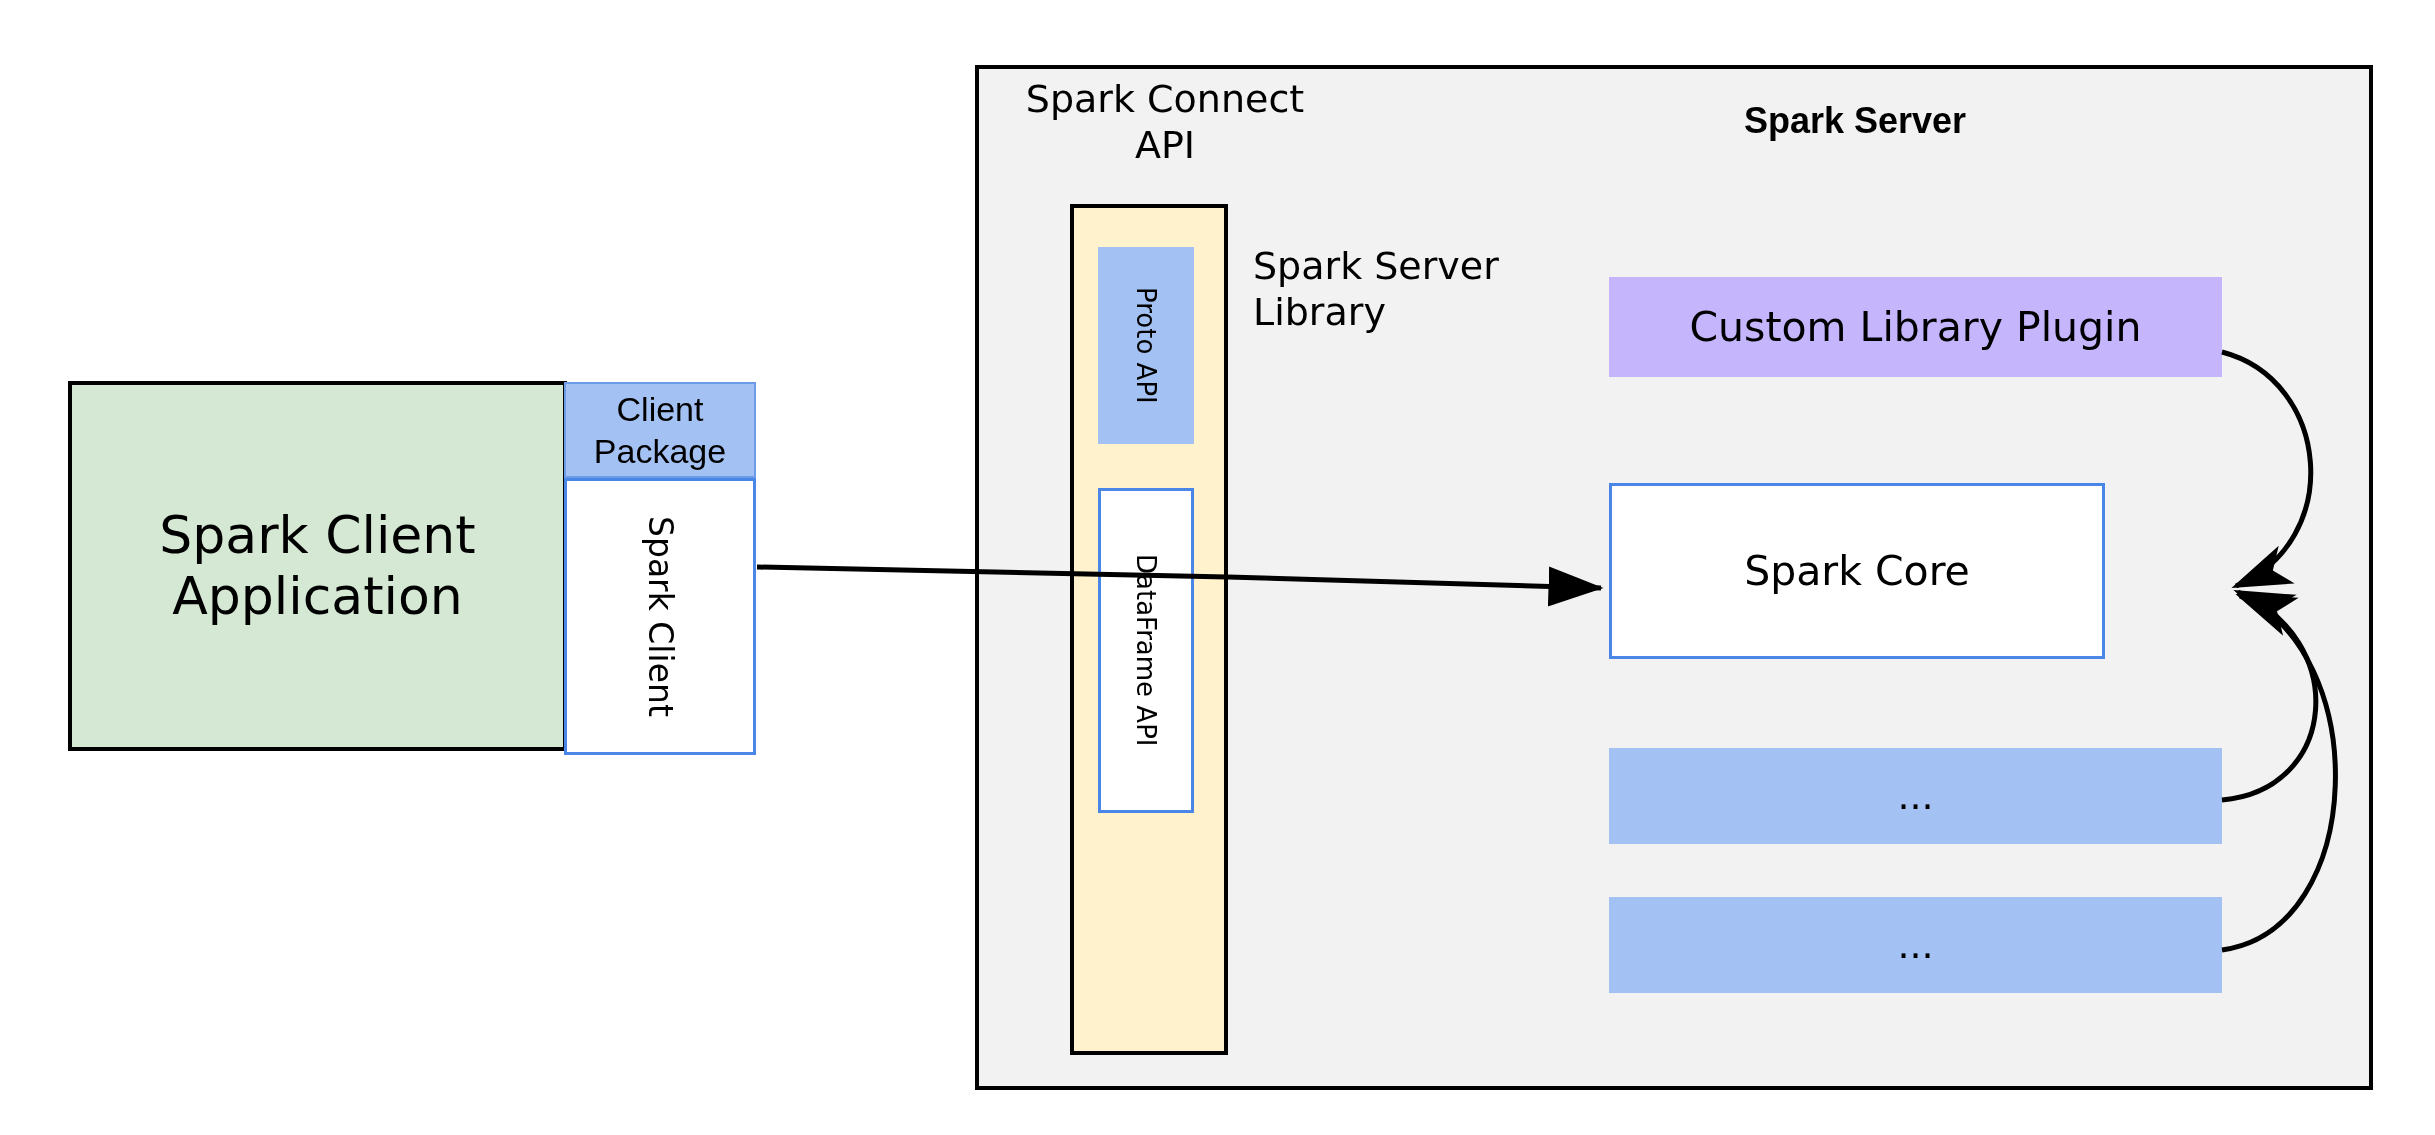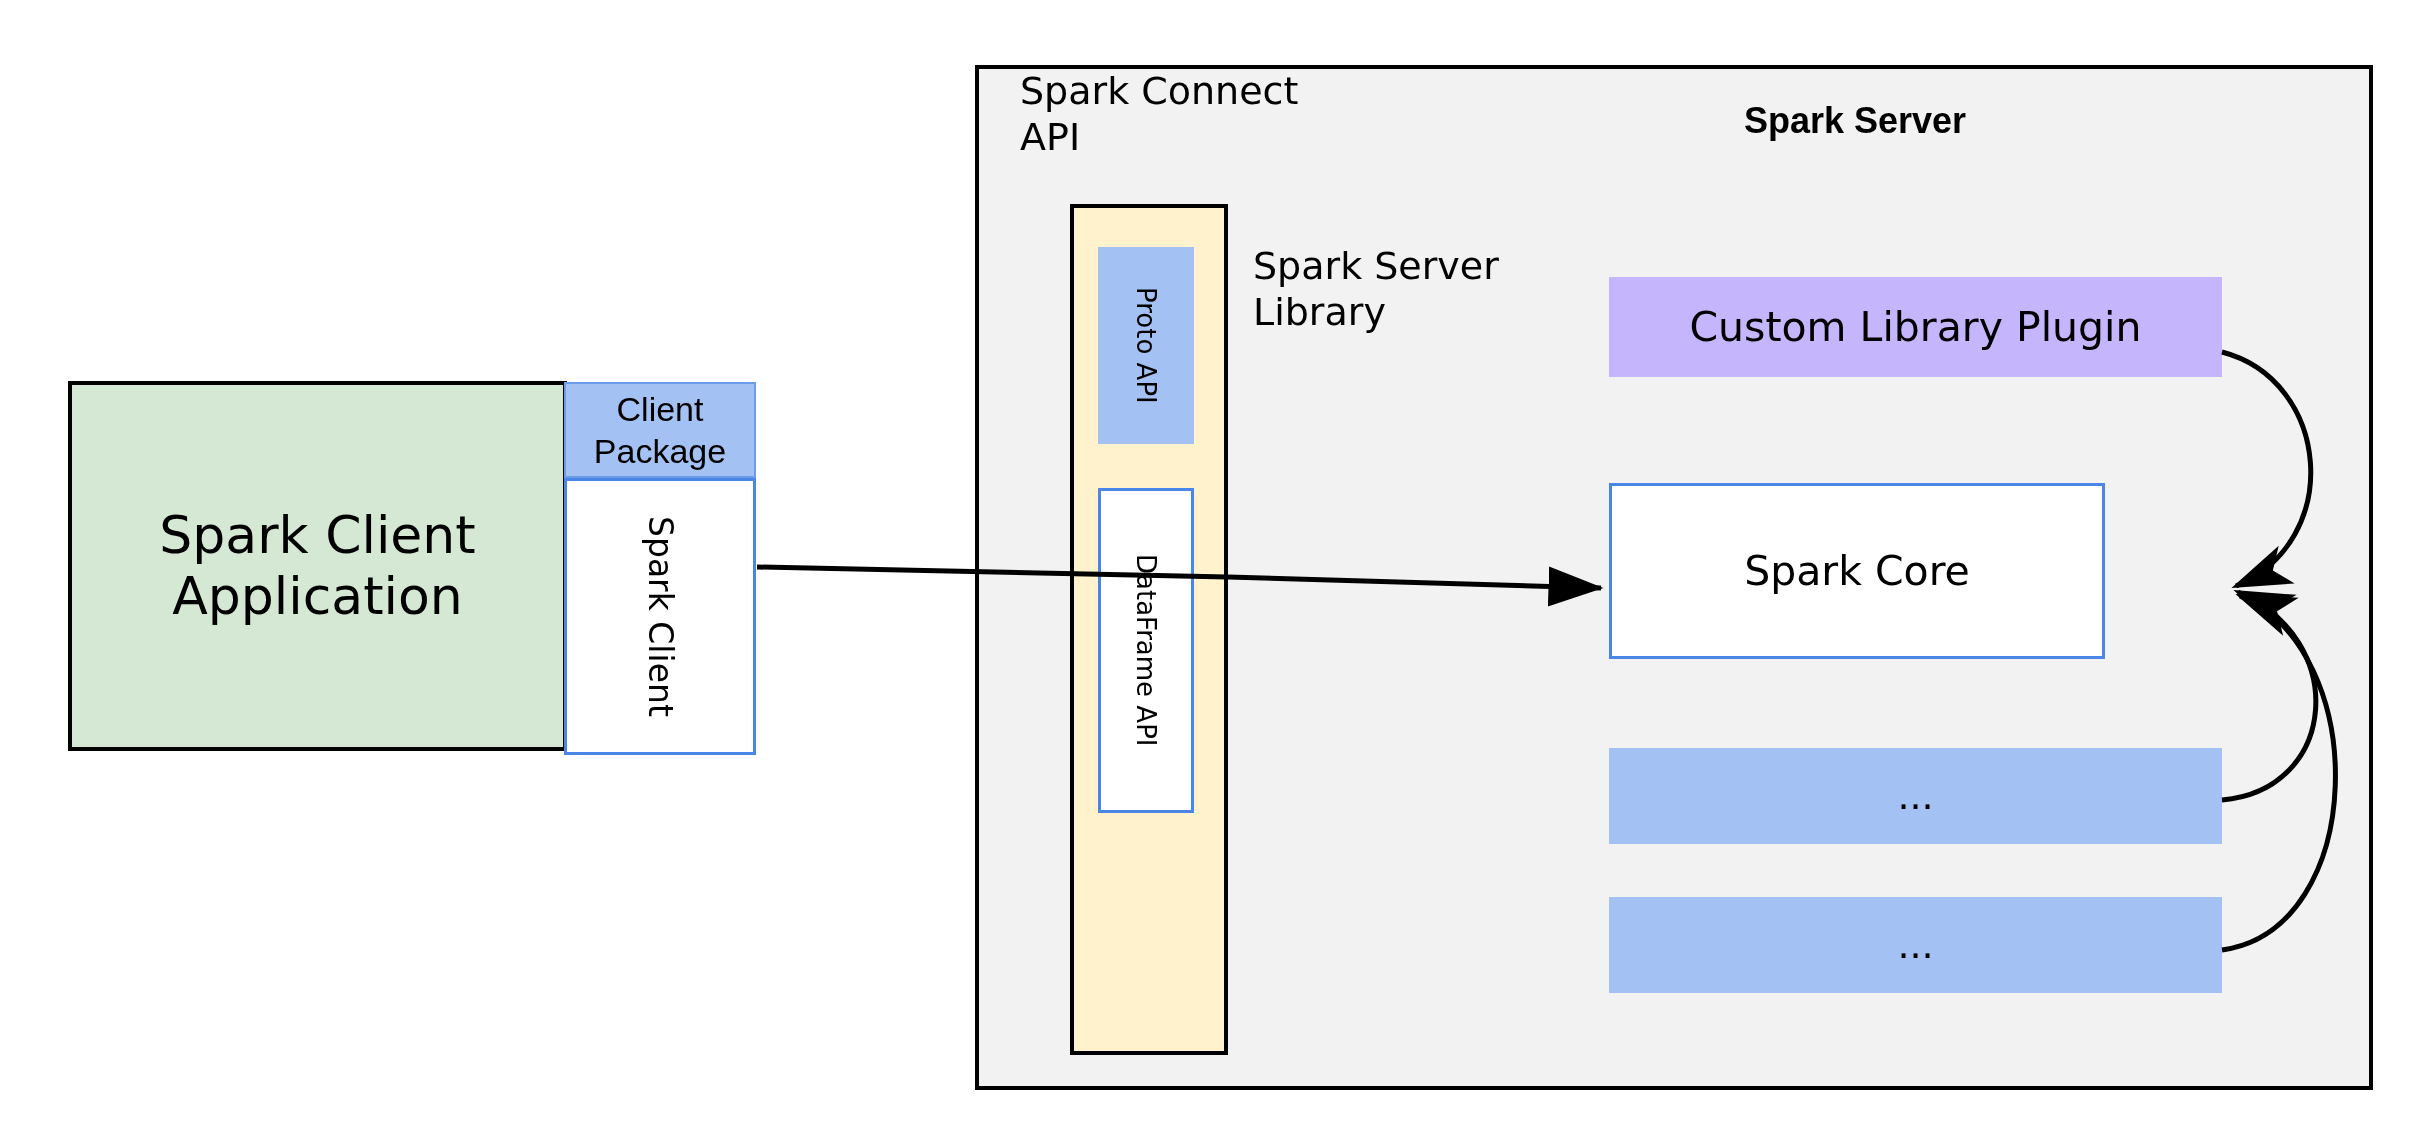--- a/index.html
+++ b/index.html
@@ -70,23 +70,23 @@
   
   #server-outer {
     left: 975px; top: 65px;
     width: 1398px; height: 1025px;
     background: #F2F2F2;
     border: 4px solid #000000;
     display: block;
     z-index: 1;
   }
   #spark-connect-api-label {
-    left: 1020px; top: 68px;
+    left: 1020px; top: 76px;
     width: 290px;
-    text-align: left;
+    text-align: center;
     font-family: "DejaVu Sans", sans-serif;
     font-size: 38px;
     line-height: 1.22;
     z-index: 5;
   }
   #spark-server-title {
     left: 1700px; top: 100px;
     width: 310px;
     text-align: center;
     font-family: "Liberation Sans", sans-serif;

